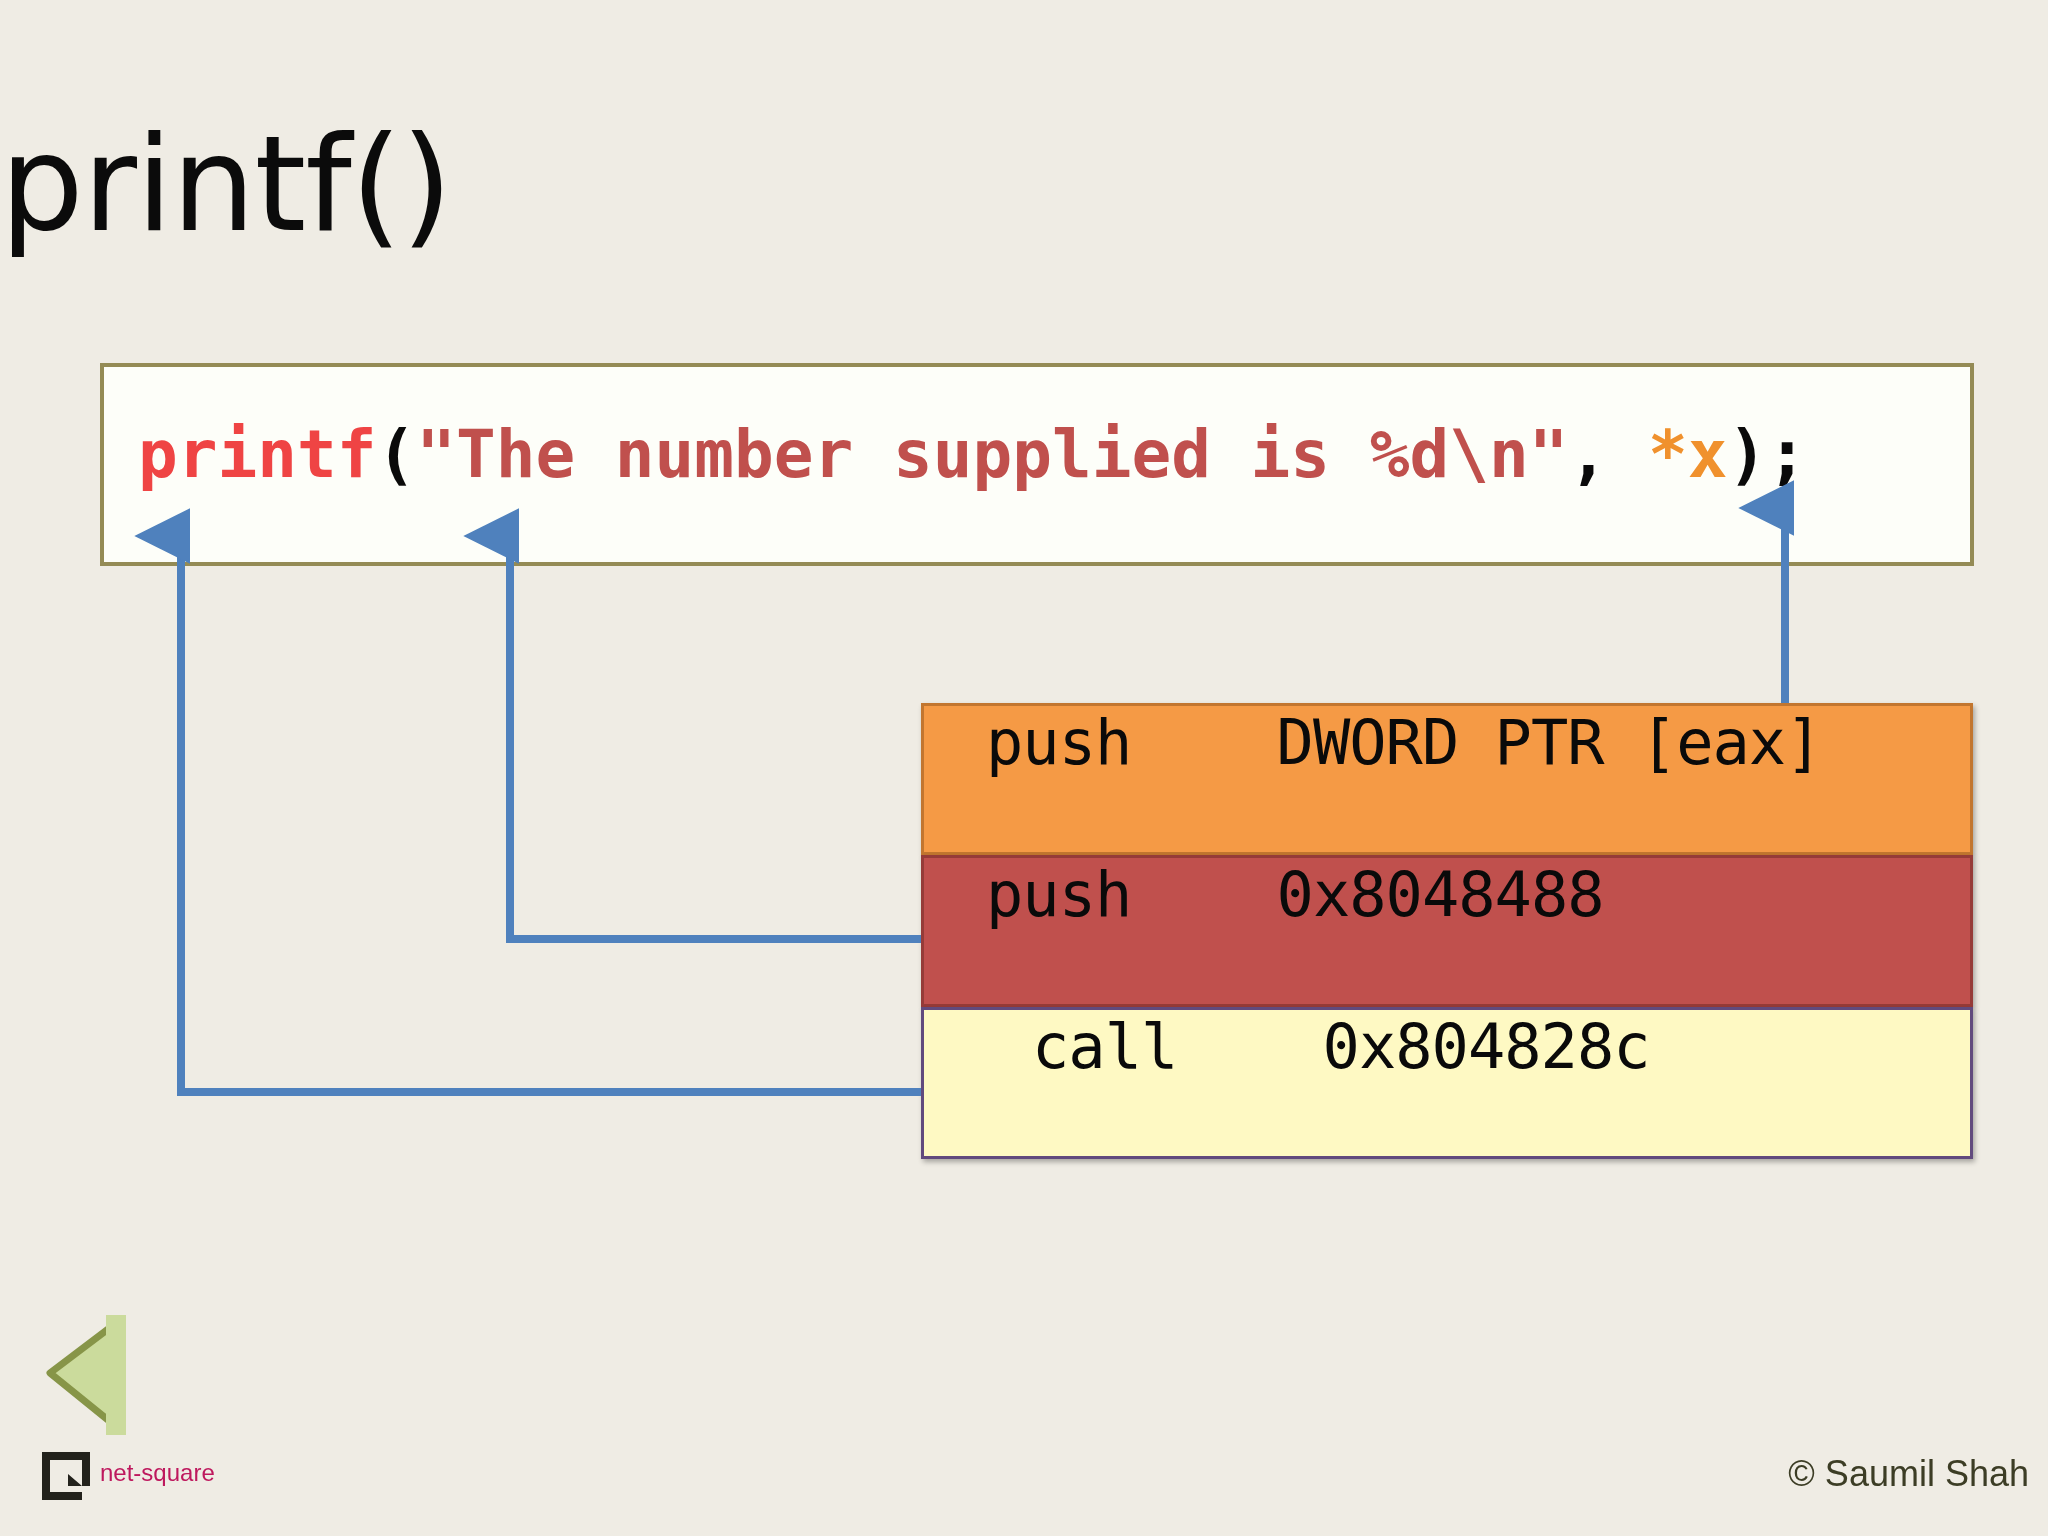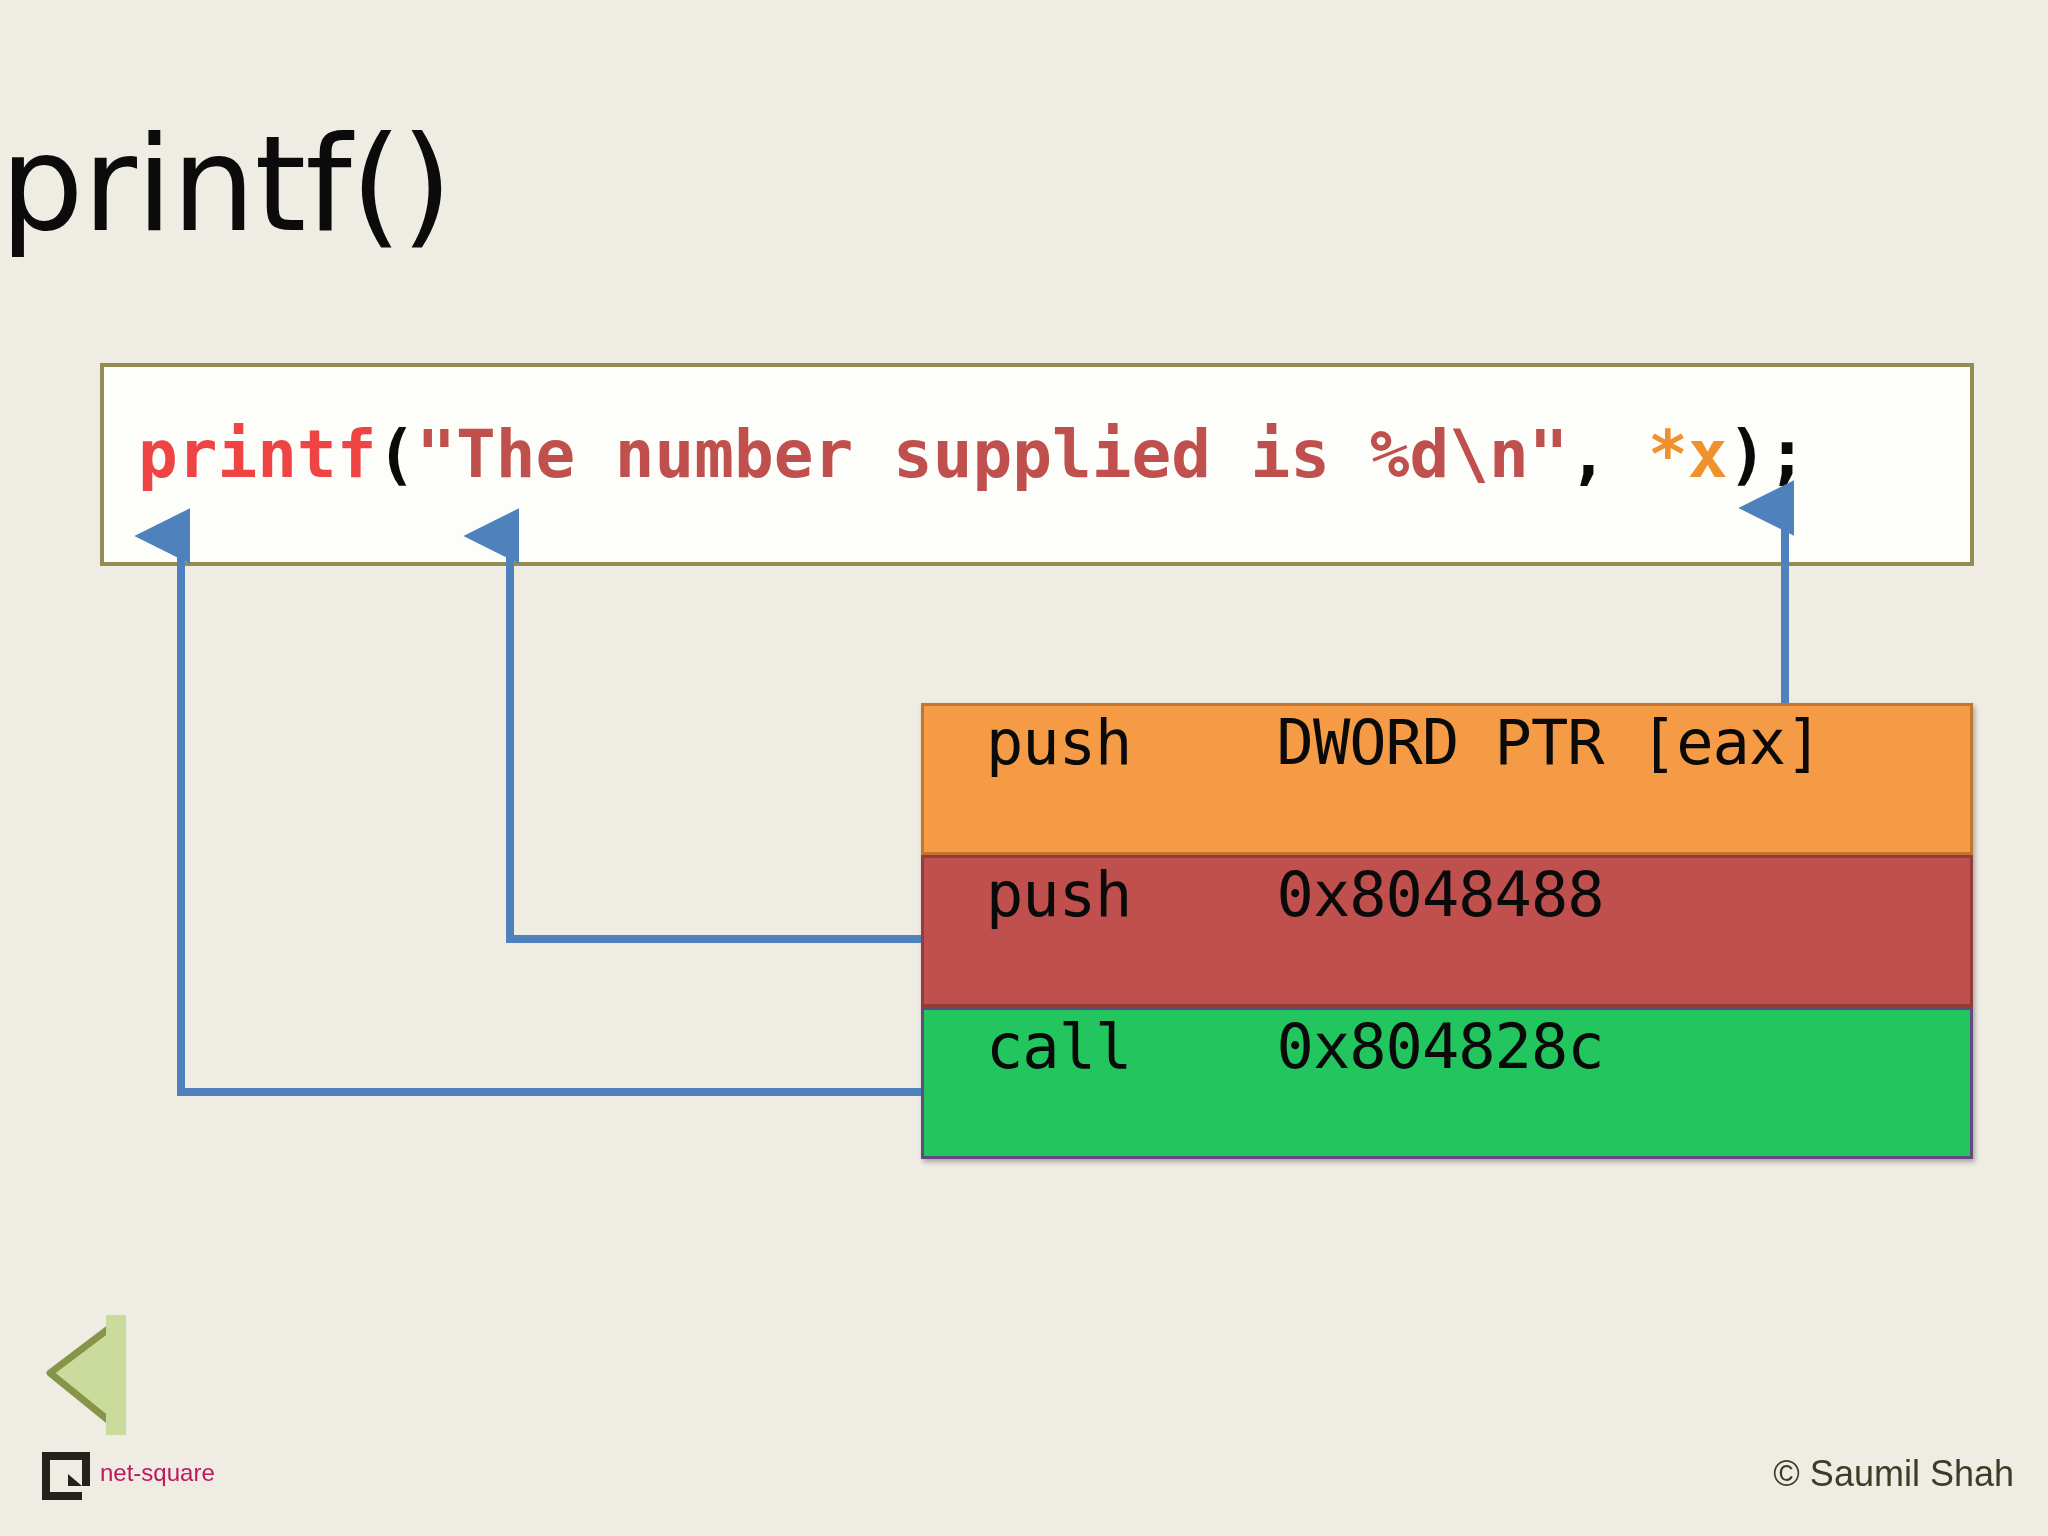--- a/index.html
+++ b/index.html
@@ -79,21 +79,21 @@
     color: #0A0A0A;
     white-space: pre;
     box-shadow: 2px 3px 5px rgba(0,0,0,0.30);
   }
   .asm-row .asm-text {
     padding-left: 62px;
     letter-spacing: -1px;
   }
   #asm-row-0 { background: #F59A45; border-color: #C2762F; }
   #asm-row-1 { background: #C0504D; border-color: #963B38; }
-  #asm-row-2 { background: #22c55e; border-color: #614A7D; }
+  #asm-row-2 { background: #fef9c3; border-color: #614A7D; padding-left: 46px; }
 
   
   #connectors {
     position: absolute;
     left: 0;
     top: 0;
     width: 2048px;
     height: 1536px;
     pointer-events: none;
   }
@@ -142,21 +142,21 @@
   #footer-brand {
     position: absolute;
     left: 100px;
     top: 1459px;
     font-family: "Liberation Sans", sans-serif;
     font-size: 24px;
     color: #be185d;
   }
   #footer-copyright {
     position: absolute;
-    right: 34px;
+    right: 19px;
     top: 1453px;
     font-family: "Liberation Sans", sans-serif;
     font-size: 36px;
     color: #3C3D25;
   }
 </style>
 </head>
 <body>
 
 <div id="slide">

